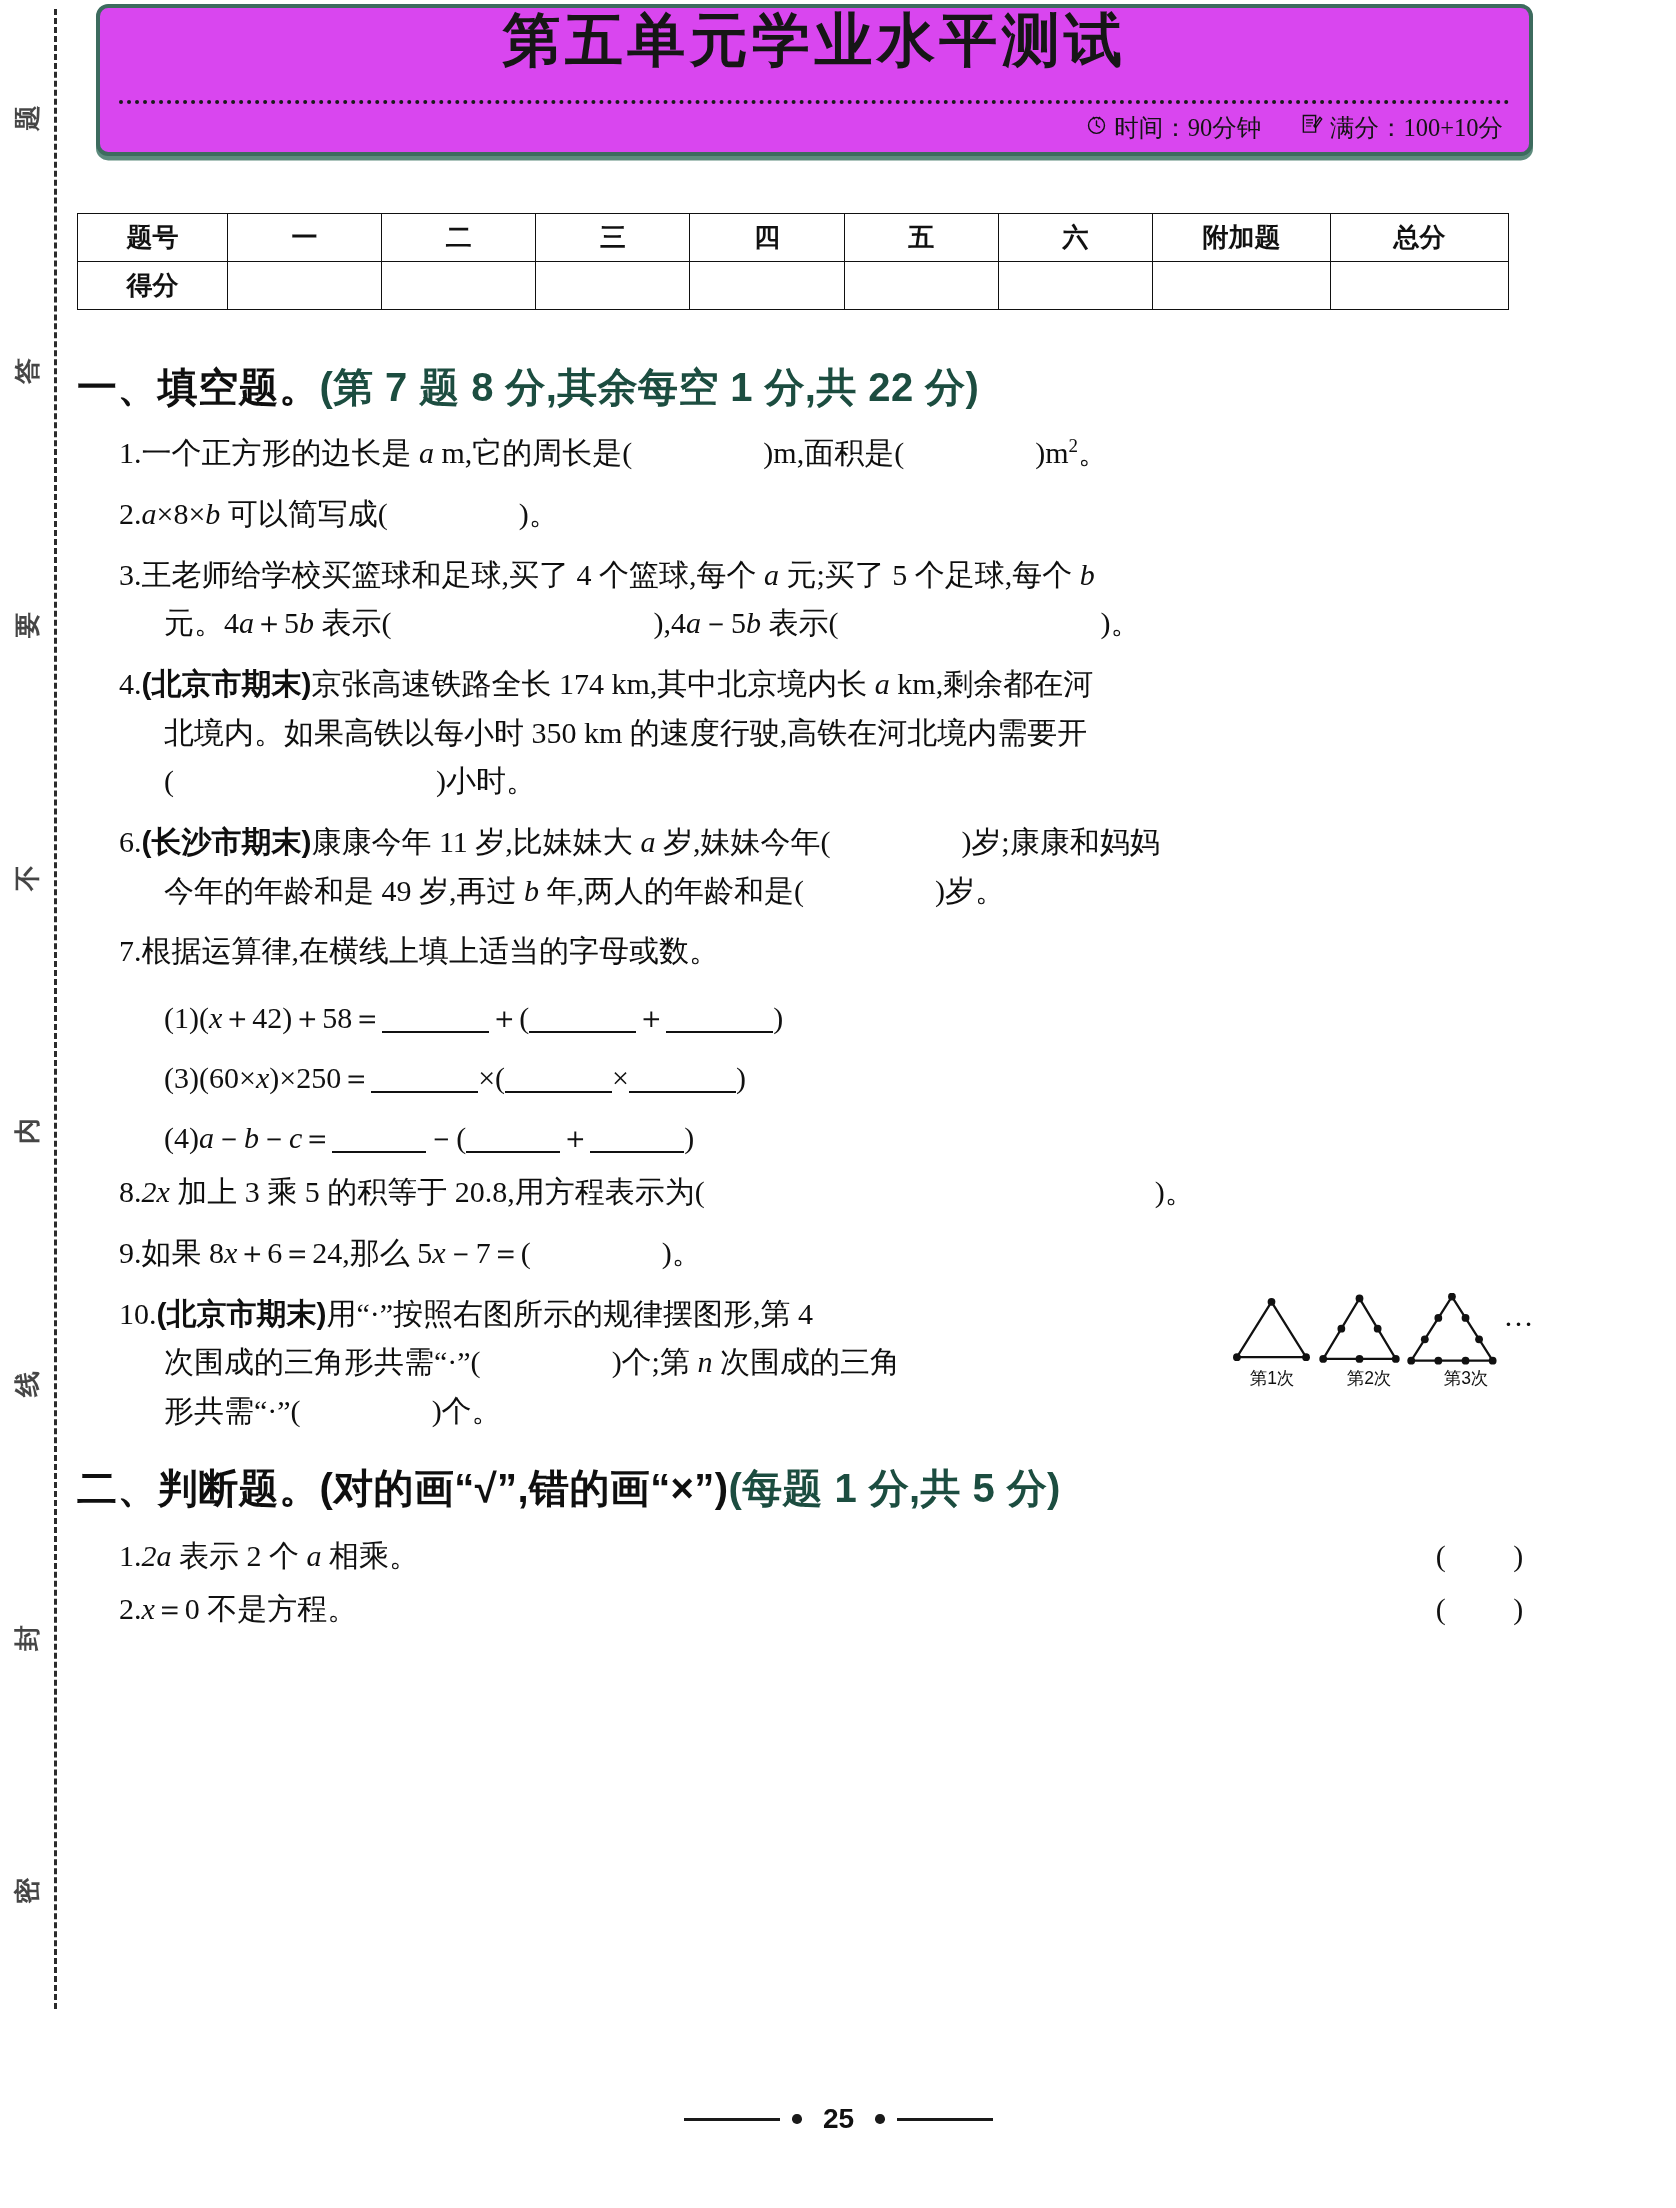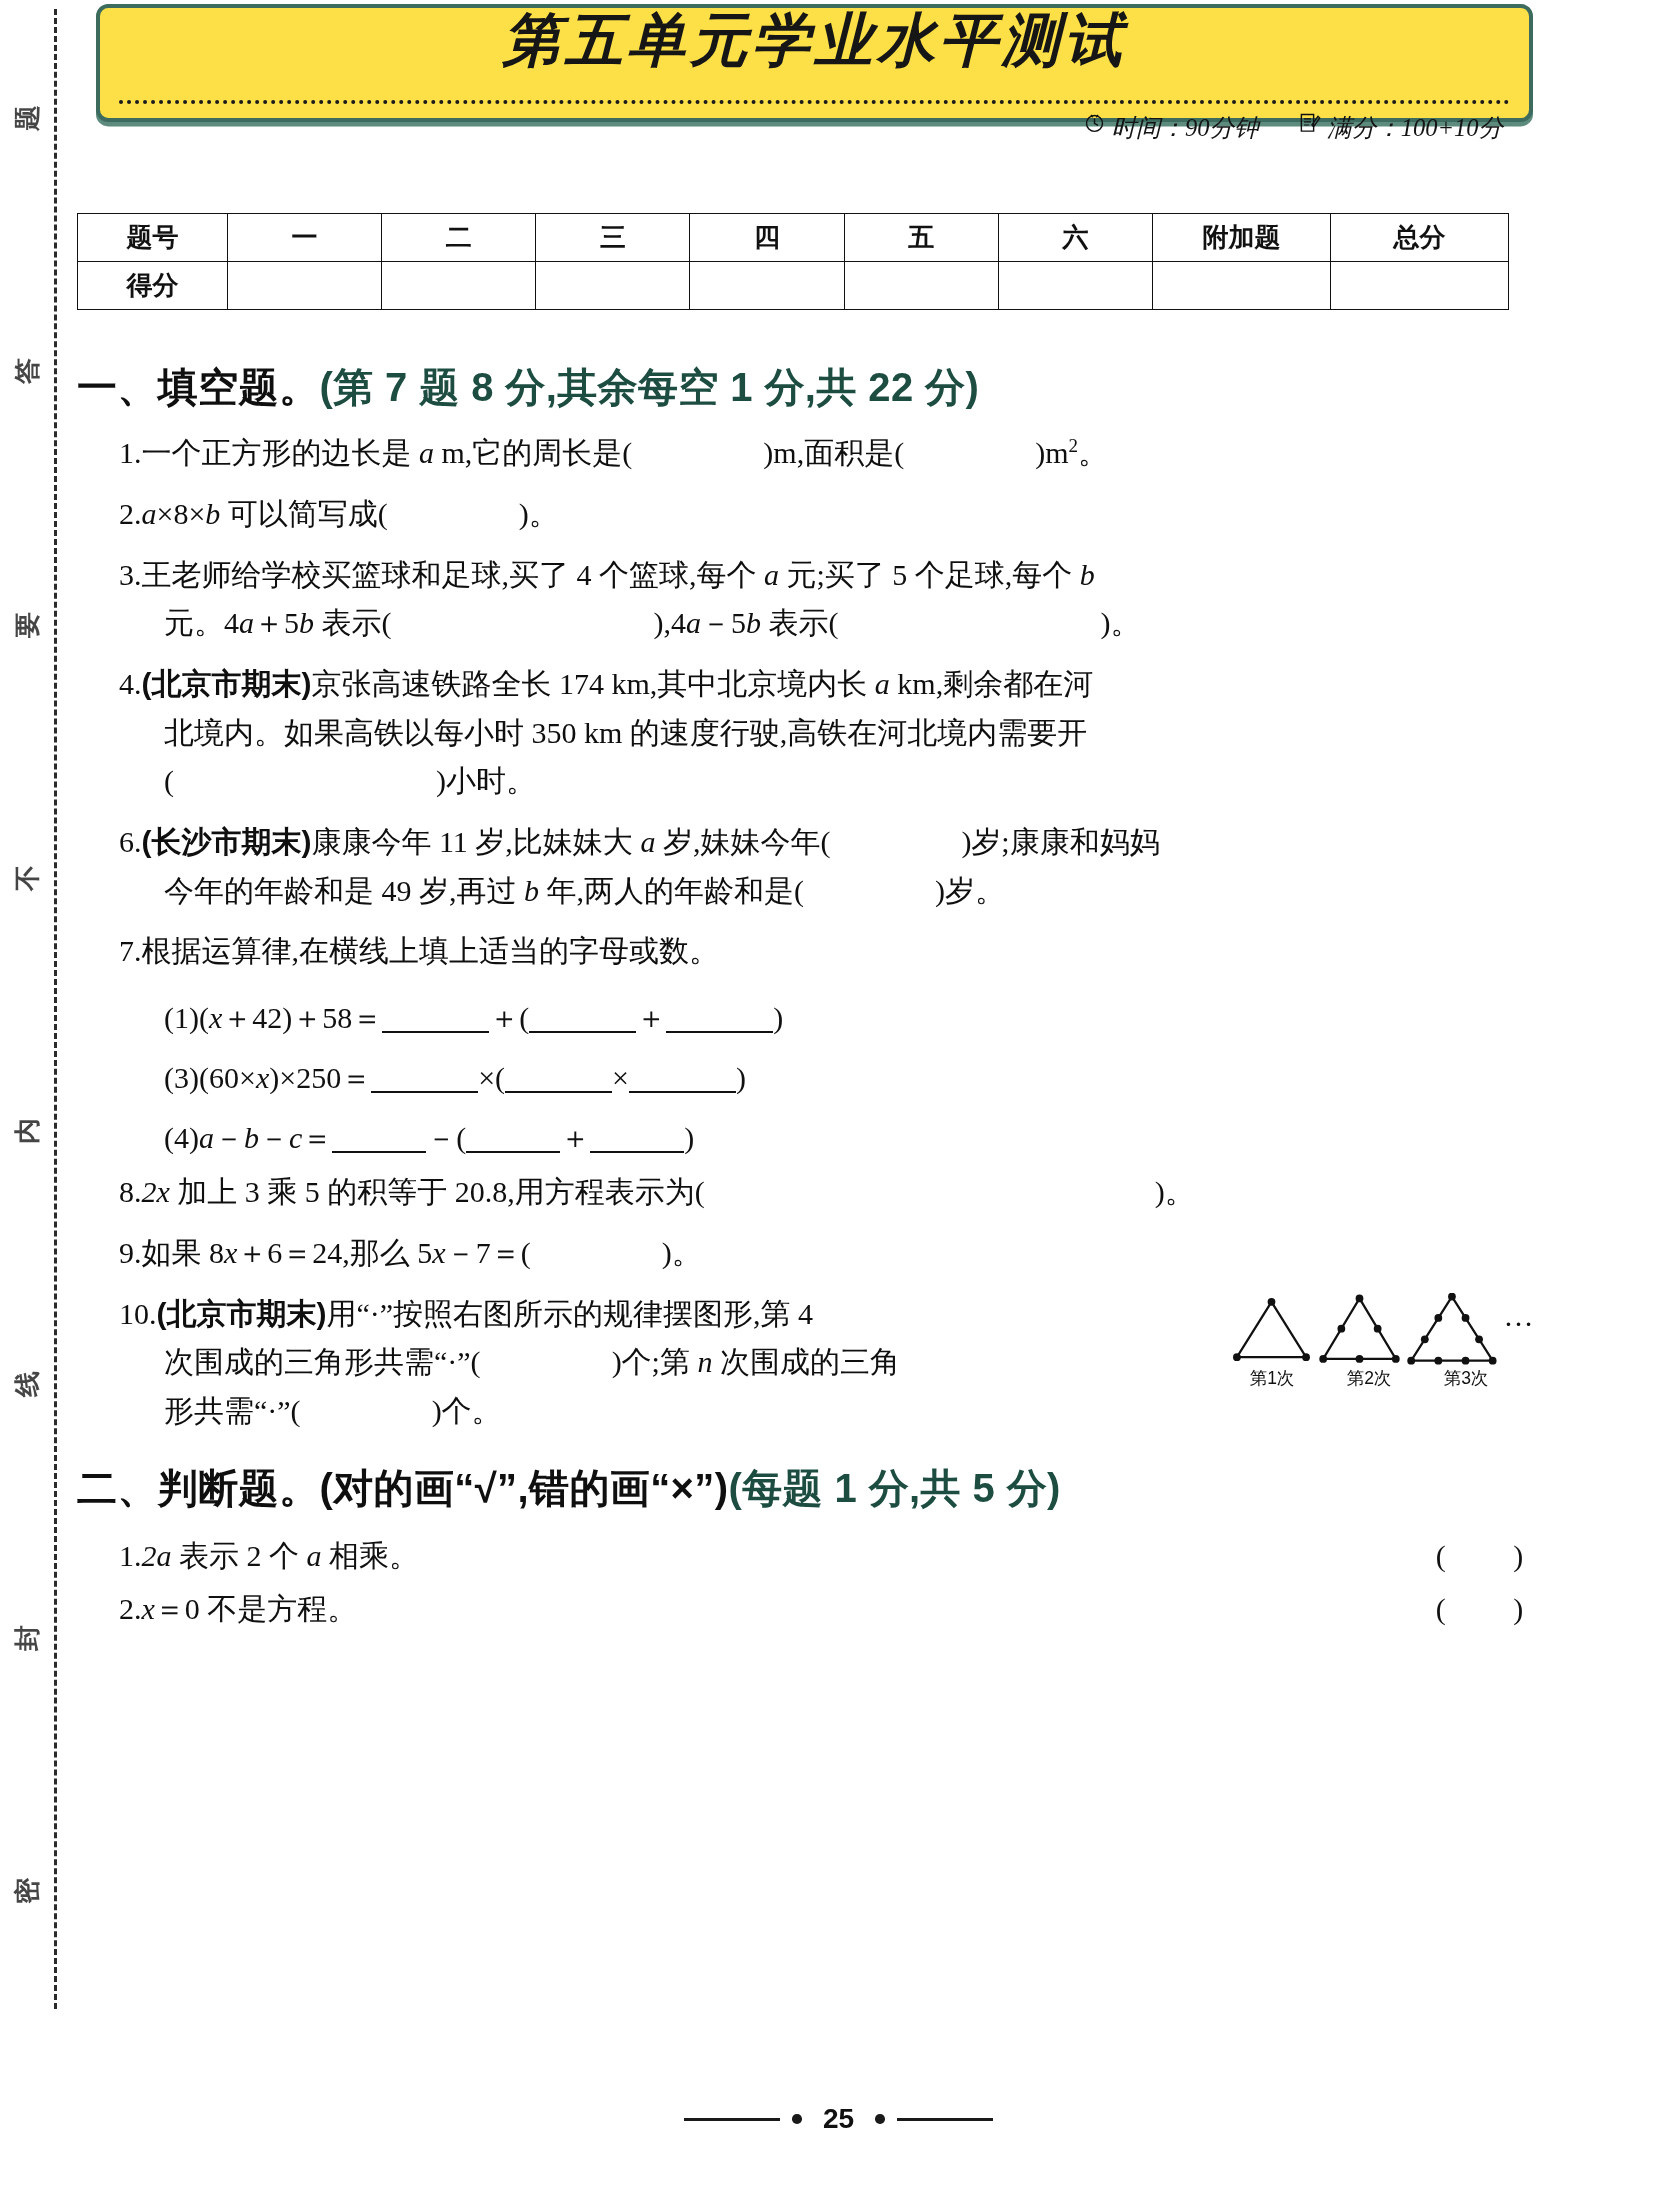--- a/index.html
+++ b/index.html
@@ -45,27 +45,26 @@
     color:#1d1d1d;
     transform:rotate(-90deg);
     line-height:1;
     opacity:.82;
   }
 
   
   .banner{
     position:absolute;
     left:96px; top:3.5px;
-    width:1437px; height:118px;
+    width:1437px; height:152px;
     border:4.4px solid #3d6b5e;
     border-radius:12.2px;
     box-sizing:border-box;
-    background:#fde047;
+    background:#d946ef;
     box-shadow:0 4.4px 0 0 #5d8b7d;
-    font-style:italic;
   }
   .banner-title{
     position:absolute;
     left:0; top:-1.7px;
     width:100%;
     text-align:center;
     font-family:"Liberation Sans","DejaVu Sans",sans-serif;
     font-weight:700;
     font-size:58px;
     letter-spacing:4.4px;
@@ -85,21 +84,21 @@
     right:26px;
     top:103px;
     display:flex;
     align-items:center;
     gap:38px;
     font-family:"Liberation Serif","DejaVu Serif",serif;
     font-size:24.5px;
     color:#141414;
     white-space:nowrap;
   }
-  .meta-item{display:flex;align-items:flex-start;gap:6.1px;}
+  .meta-item{display:flex;align-items:center;gap:6.1px;}
   .ic{display:inline-block;}
 
   
   .score-table{
     position:absolute;
     left:77px; top:213px;
     width:1432px;
     border-collapse:collapse;
     table-layout:fixed;
     padding-left:40px;

